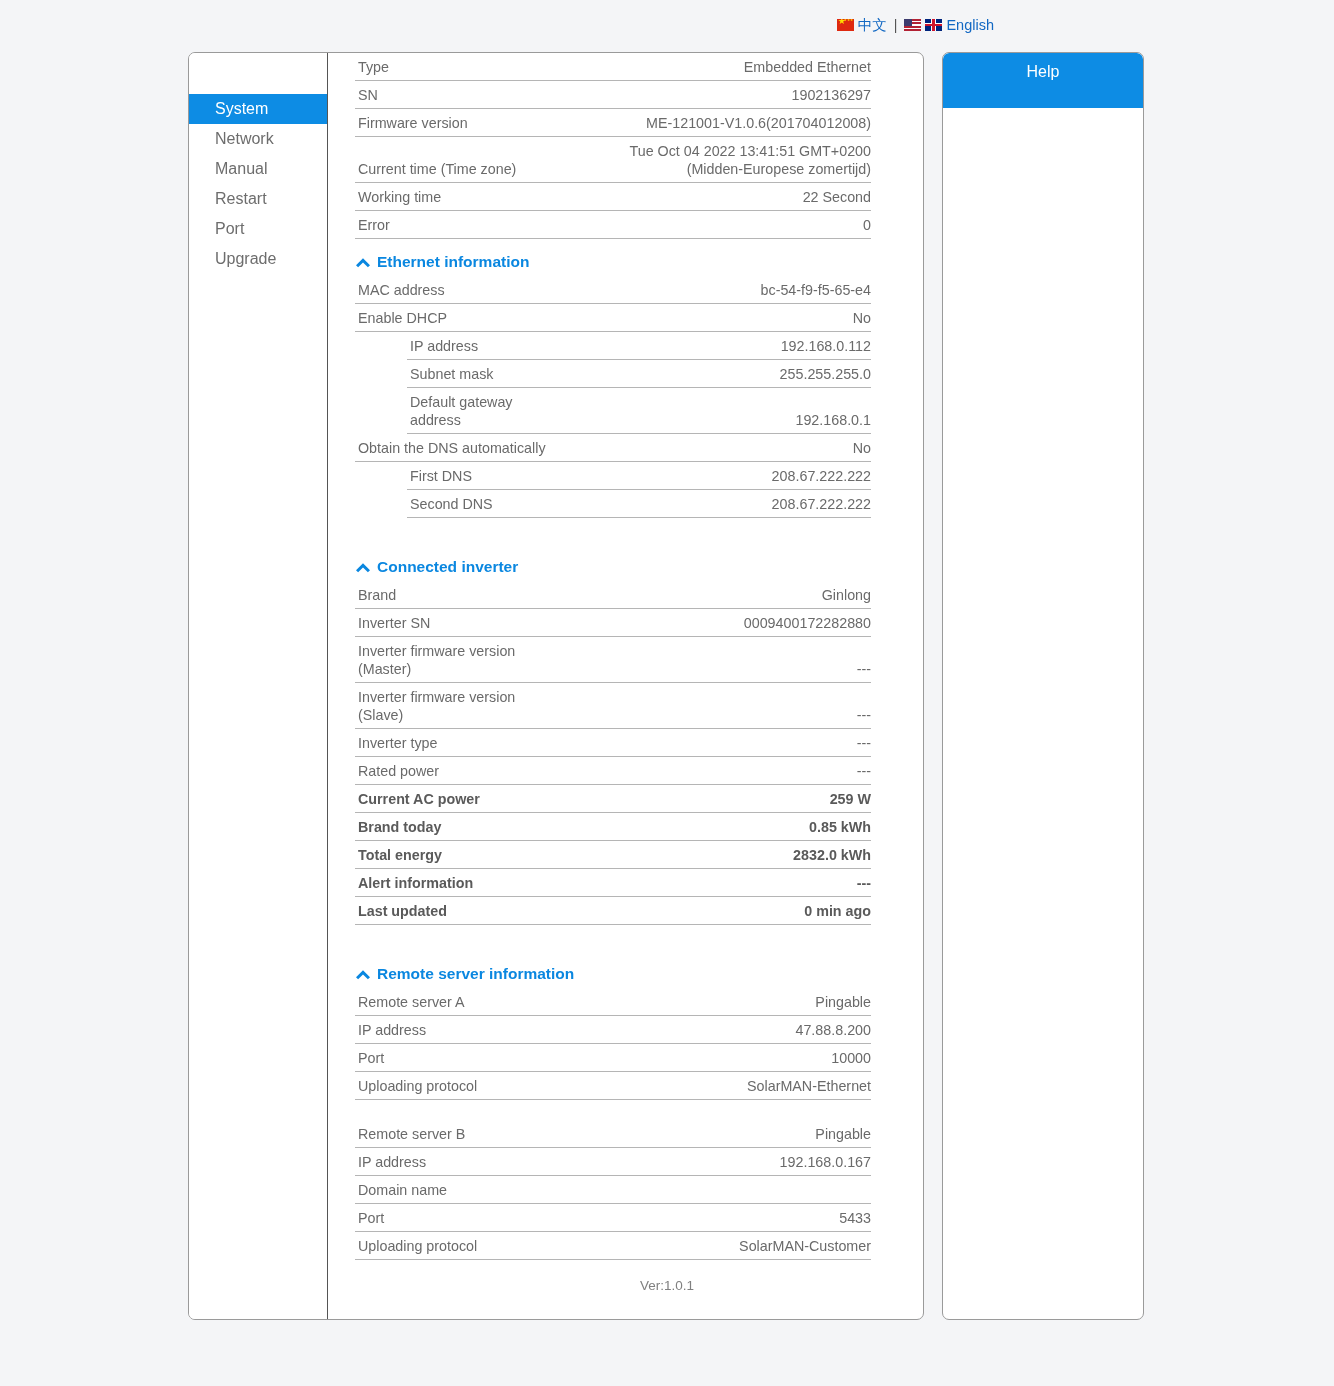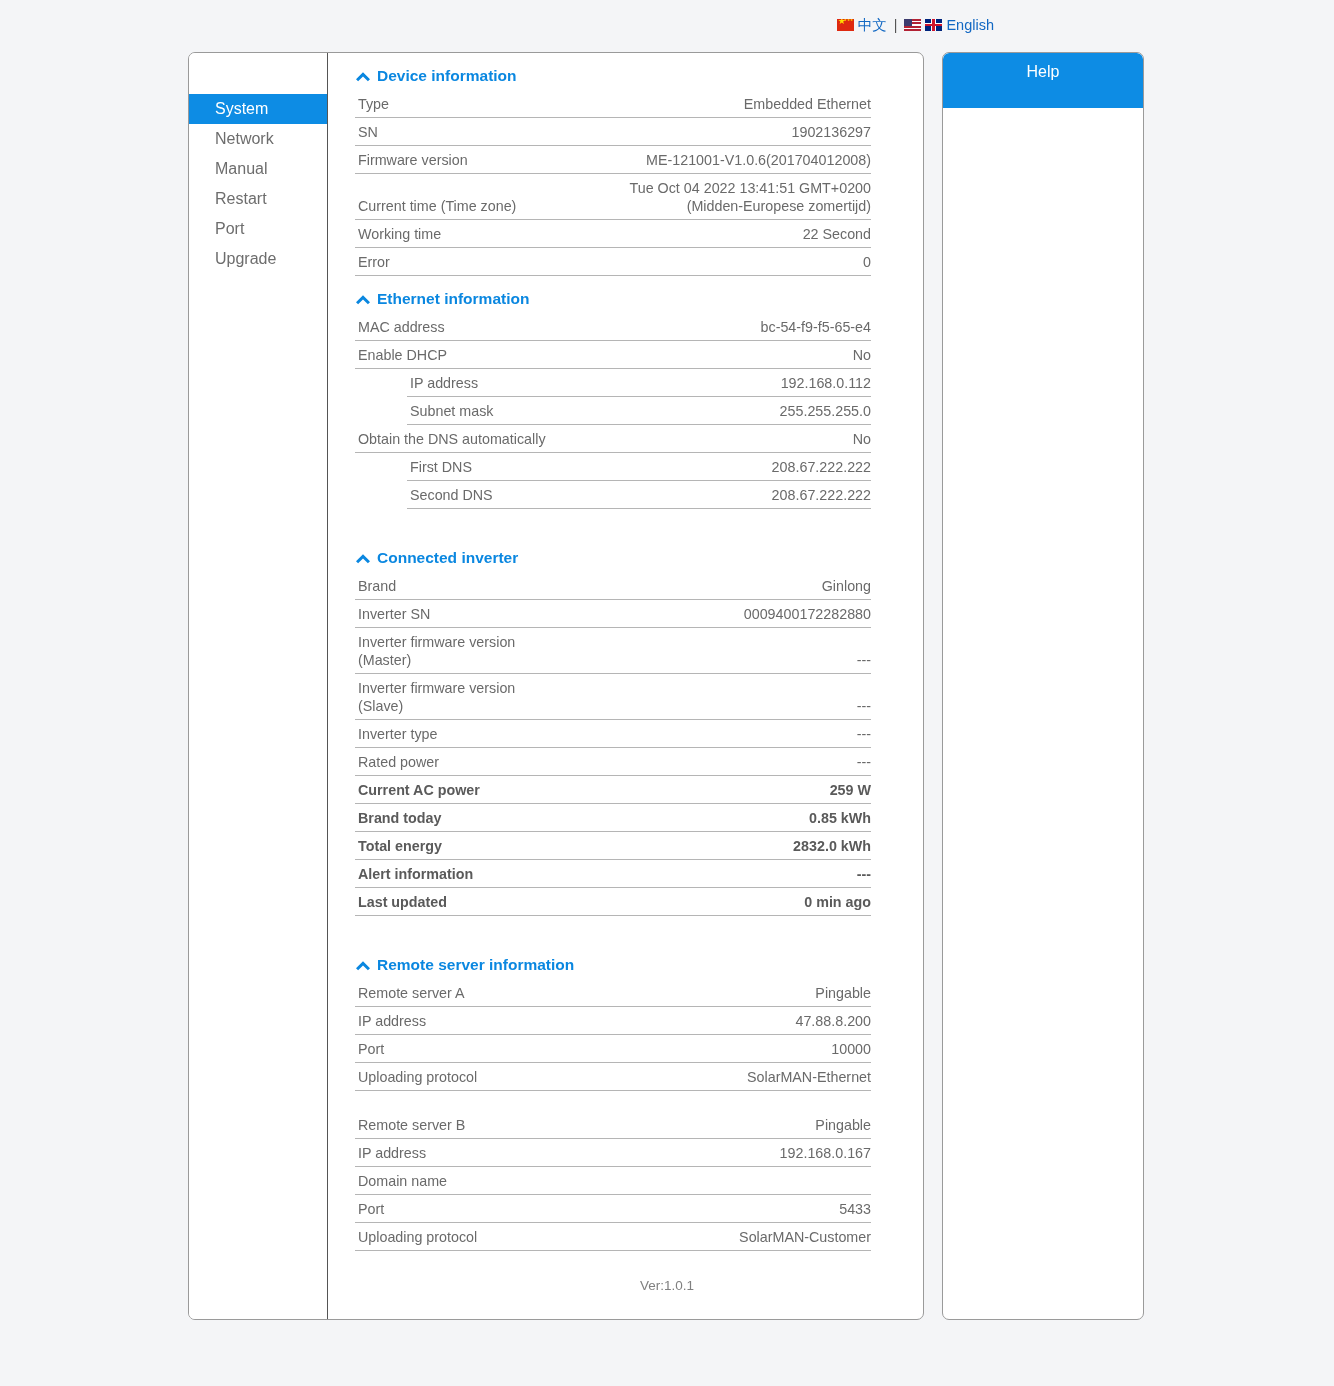--- a/index.html
+++ b/index.html
@@ -264,28 +264,20 @@
         <div class="nav-item"><span>Network</span></div>
         <div class="nav-item"><span>Manual</span></div>
         <div class="nav-item"><span>Restart</span></div>
         <div class="nav-item"><span>Port</span></div>
         <div class="nav-item"><span>Upgrade</span></div>
       </div>
 
     <div class="content">
 
       <div class="section">
-        <div class="section-head">
-          <span class="caret">
-            <svg width="16" height="11" viewBox="0 0 16 11">
-                <path d="M8 1.2 L15 8.2 L12.9 10.2 L8 5.4 L3.1 10.2 L1 8.2 Z" fill="#0a87e0"></path>
-              </svg>
-          </span>
-          <span>Device information</span>
-        </div>
         <div class="rows">
             <div class="row">
               <div class="label">Type</div>
               <div class="value">Embedded Ethernet</div>
             </div>
             <div class="row">
               <div class="label">SN</div>
               <div class="value">1902136297</div>
             </div>
             <div class="row">
@@ -327,20 +319,25 @@
               <div class="value">No</div>
             </div>
             <div class="row indent">
               <div class="label">IP address</div>
               <div class="value">192.168.0.112</div>
             </div>
             <div class="row indent">
               <div class="label">Subnet mask</div>
               <div class="value">255.255.255.0</div>
             </div>
+            <div class="row indent">
+              <div class="label">Default gateway
+address</div>
+              <div class="value">192.168.0.1</div>
+            </div>
             <div class="row">
               <div class="label">Obtain the DNS automatically</div>
               <div class="value">No</div>
             </div>
             <div class="row indent">
               <div class="label">First DNS</div>
               <div class="value">208.67.222.222</div>
             </div>
             <div class="row indent">
               <div class="label">Second DNS</div>

